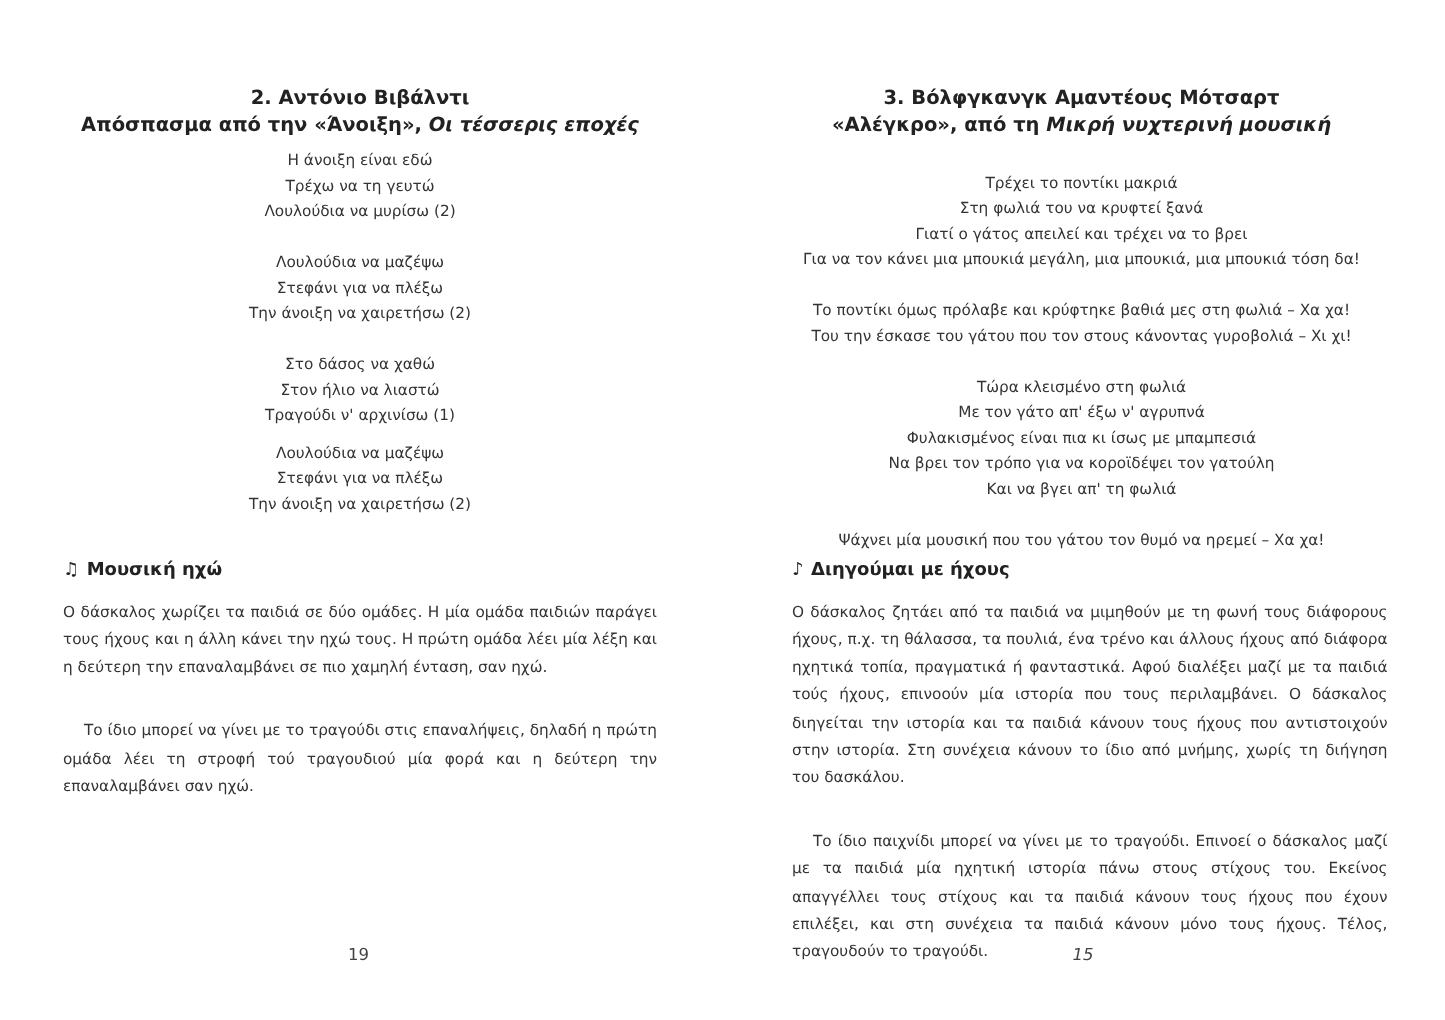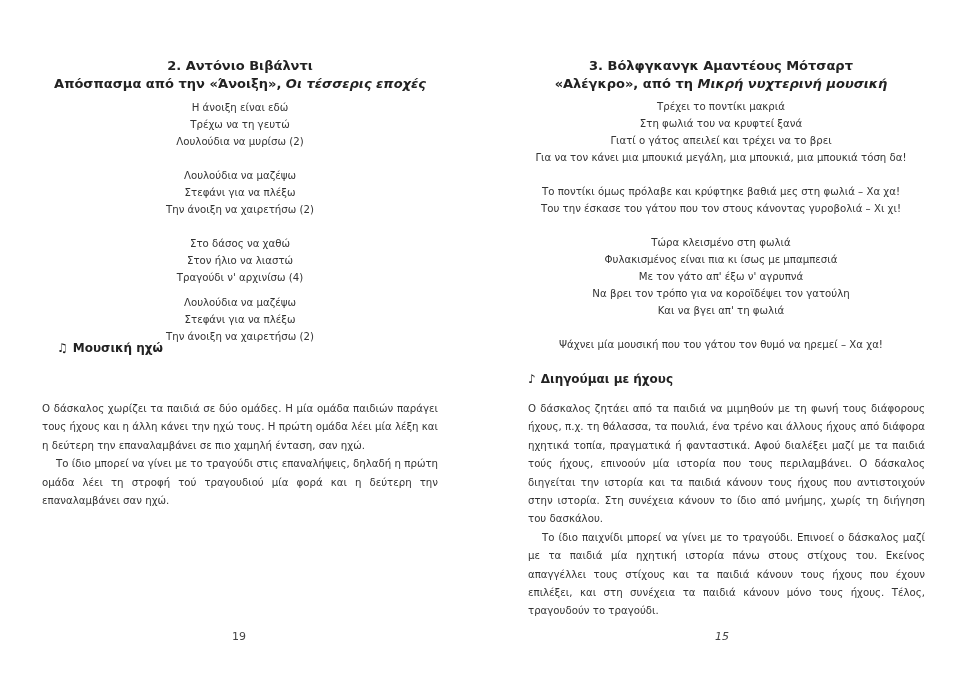--- a/index.html
+++ b/index.html
@@ -7,32 +7,32 @@
          font-family: "DejaVu Sans", "Liberation Sans", sans-serif; color: #2a2a2a; }
   .page { position: absolute; top: 0; height: 652px; }
   .page-left { left: 0; width: 481px; }
   .page-right { left: 481px; width: 482px; }
   .heading { position: absolute; text-align: center; font-weight: bold; font-size: 13px; line-height: 18px; color: #222; }
   .page-left .heading { left: 40px; width: 400px; top: 57px; }
   .page-right .heading { left: 20px; width: 440px; top: 57px; }
   .heading .line2 i { font-style: italic; }
   .poem { position: absolute; text-align: center; font-size: 10.2px; line-height: 17px; color: #333; }
   .page-left .poem { left: 40px; width: 400px; top: 99px; }
-  .page-right .poem { left: 20px; width: 440px; top: 98px; text-align: center; }
+  .page-right .poem { left: 20px; width: 440px; top: 114px; text-align: center; }
   .stanza { margin-bottom: 17px; }
   .stanza.tight { margin-bottom: 8px; }
   .section-title { position: absolute; font-weight: bold; font-size: 12px; color: #222; }
-  .page-left .section-title { left: 42px; top: 341px; margin-left: 15px; }
+  .page-left .section-title { left: 42px; top: 372px; }
   .page-right .section-title { left: 47px; top: 372px; }
   .section-title .icon { display: inline-block; margin-right: 5px; font-size: 12px; }
   .body-text { position: absolute; font-size: 10.2px; line-height: 18.4px; color: #333; text-align: justify; }
   .page-left .body-text { left: 42px; width: 396px; top: 400px; }
   .page-right .body-text { left: 47px; width: 397px; top: 400px; }
   .body-text p { margin: 0; }
-  .body-text p.indent { text-indent: 14px; }
+  .body-text p.indent { text-indent: 14px; margin-top: 24px; }
   .page-number { position: absolute; top: 630px; font-size: 11px; color: #444; }
   .page-left .page-number { left: 232px; }
   .page-right .page-number { left: 234px; font-style: italic; }
 </style>
 </head>
 <body>
 
 <div class="page page-left">
   <div class="heading">
     <div>2. Αντόνιο Βιβάλντι</div>
@@ -46,21 +46,21 @@
       <div>Λουλούδια να μυρίσω (2)</div>
     </div>
     <div class="stanza">
       <div>Λουλούδια να μαζέψω</div>
       <div>Στεφάνι για να πλέξω</div>
       <div>Την άνοιξη να χαιρετήσω (2)</div>
     </div>
     <div class="stanza tight">
       <div>Στο δάσος να χαθώ</div>
       <div>Στον ήλιο να λιαστώ</div>
-      <div>Τραγούδι ν' αρχινίσω (4)</div>
+      <div>Τραγούδι ν' αρχινίσω (1)</div>
     </div>
     <div class="stanza">
       <div>Λουλούδια να μαζέψω</div>
       <div>Στεφάνι για να πλέξω</div>
       <div>Την άνοιξη να χαιρετήσω (2)</div>
     </div>
   </div>
 
   <div class="section-title">
     <span class="icon">♫</span><span>Μουσική ηχώ</span>
@@ -86,22 +86,22 @@
       <div>Στη φωλιά του να κρυφτεί ξανά</div>
       <div>Γιατί ο γάτος απειλεί και τρέχει να το βρει</div>
       <div>Για να τον κάνει μια μπουκιά μεγάλη, μια μπουκιά, μια μπουκιά τόση δα!</div>
     </div>
     <div class="stanza">
       <div>Το ποντίκι όμως πρόλαβε και κρύφτηκε βαθιά μες στη φωλιά – Χα χα!</div>
       <div>Του την έσκασε του γάτου που τον στους κάνοντας γυροβολιά – Χι χι!</div>
     </div>
     <div class="stanza">
       <div>Τώρα κλεισμένο στη φωλιά</div>
+      <div>Με τον γάτο απ' έξω ν' αγρυπνά</div>
       <div>Φυλακισμένος είναι πια κι ίσως με μπαμπεσιά</div>
-      <div>Με τον γάτο απ' έξω ν' αγρυπνά</div>
       <div>Να βρει τον τρόπο για να κοροϊδέψει τον γατούλη</div>
       <div>Και να βγει απ' τη φωλιά</div>
     </div>
     <div class="stanza">
       <div>Ψάχνει μία μουσική που του γάτου τον θυμό να ηρεμεί – Χα χα!</div>
     </div>
   </div>
 
   <div class="section-title">
     <span class="icon">♪</span><span>Διηγούμαι με ήχους</span>

